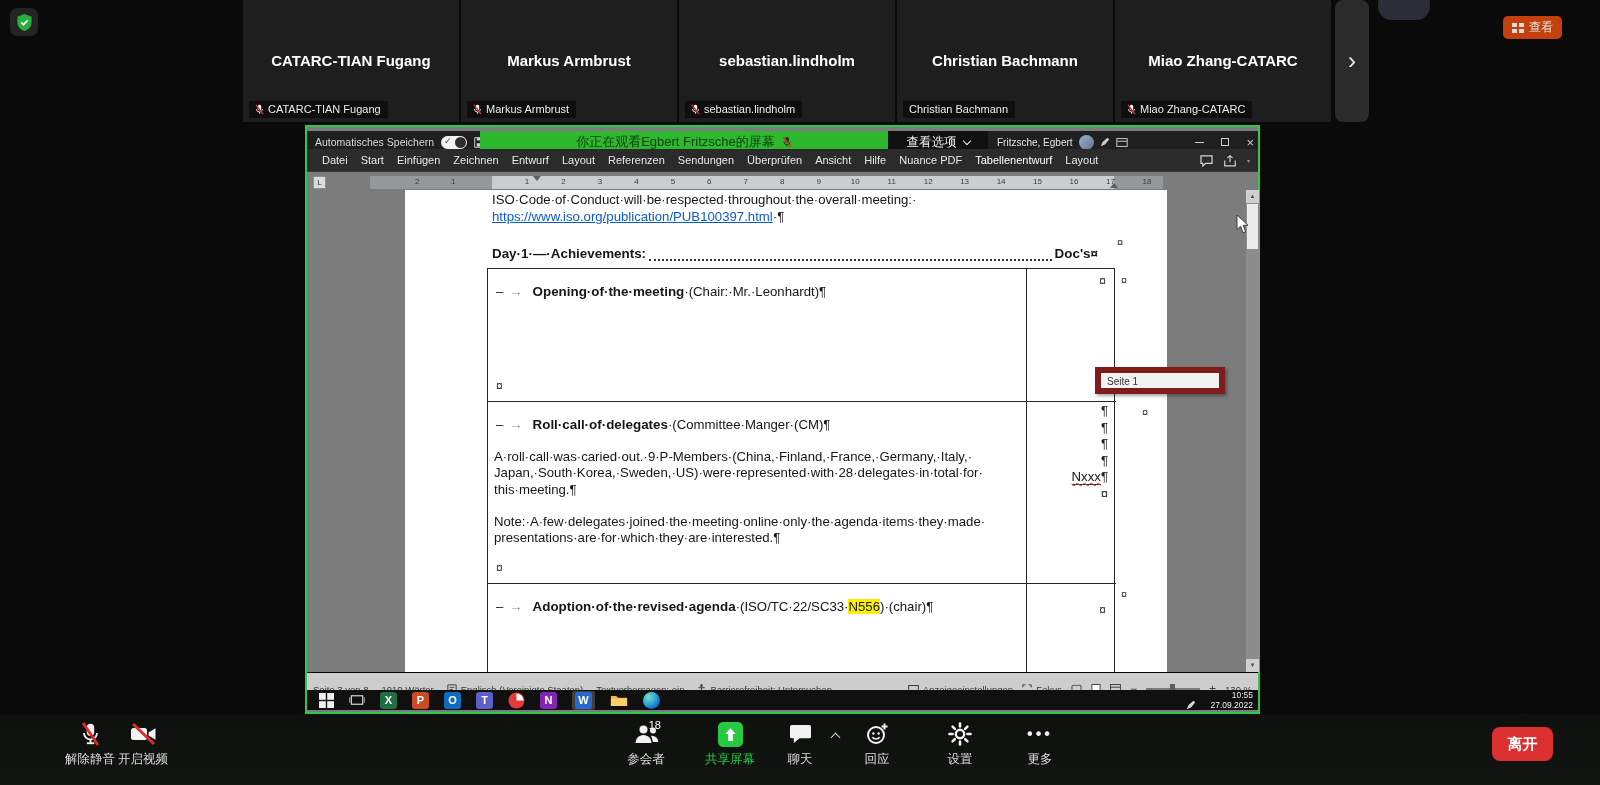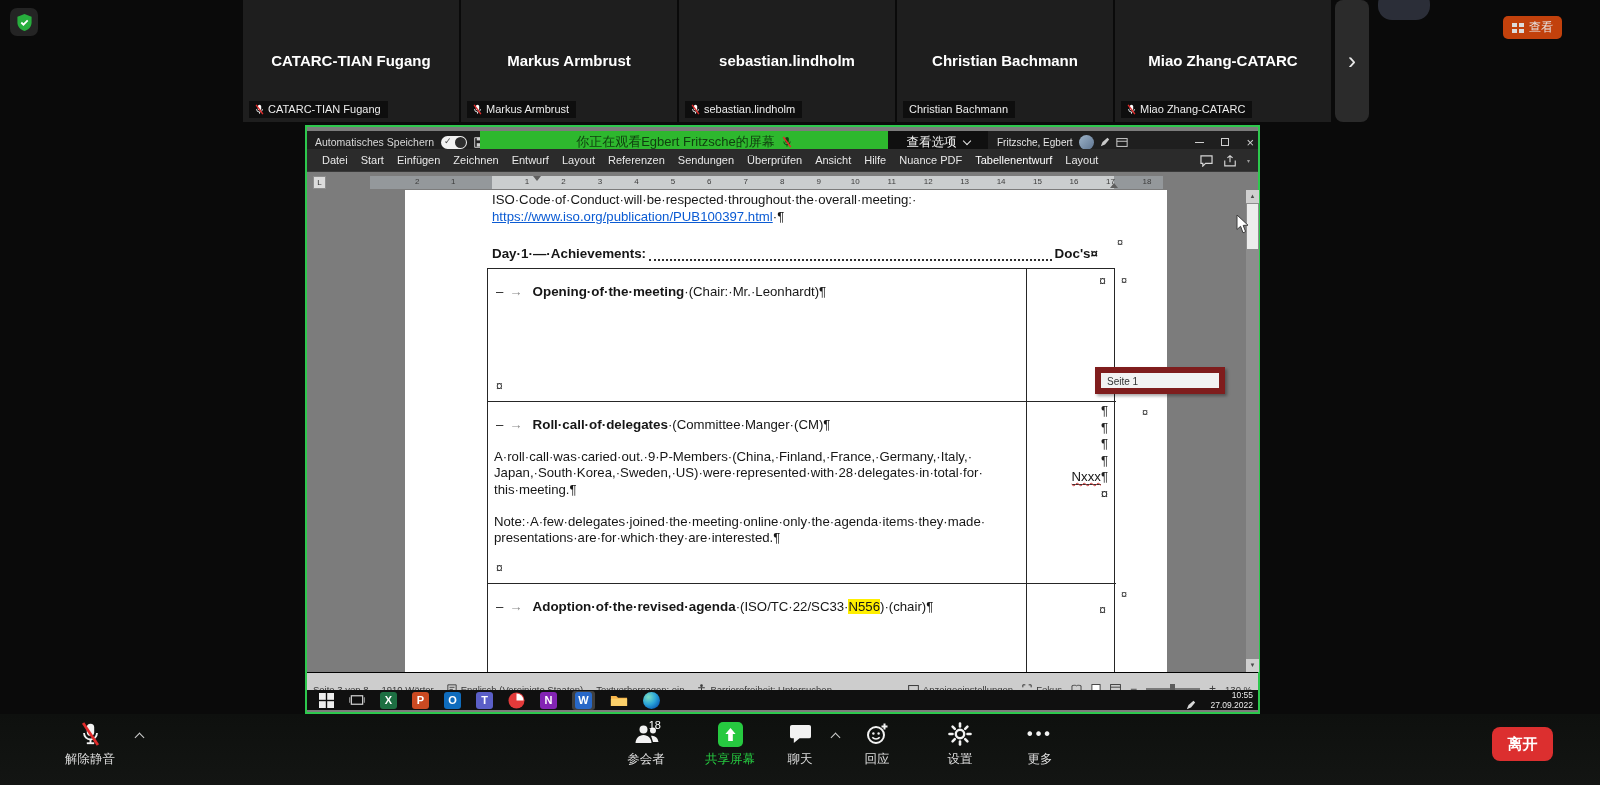--- a/index.html
+++ b/index.html
@@ -445,20 +445,30 @@
             <path d="M3 12a7 7 0 0 0 14 0" fill="none" stroke="#f2f2f2" stroke-width="2"></path>
             <line x1="10" y1="19" x2="10" y2="23" stroke="#f2f2f2" stroke-width="2"></line>
             <line x1="6" y1="23" x2="14" y2="23" stroke="#f2f2f2" stroke-width="2"></line>
             <line x1="2" y1="1" x2="18" y2="25" stroke="#e02b2b" stroke-width="3"></line>
           </svg>
       </span>
       <span class="zlabel">解除静音</span>
       <span class="chev-u" style="right:2px;top:14px;"></span>
     </button>
 
+    <button class="zbtn" style="left:98px;width:90px;">
+      <span class="zicon">
+        <svg width="27" height="24" viewBox="0 0 27 24">
+            <rect x="1" y="6" width="16" height="12" rx="2.5" fill="#f2f2f2"></rect>
+            <path d="M18.5 10.5l7-4.2v11.4l-7-4.2z" fill="#f2f2f2"></path>
+            <line x1="3" y1="2" x2="24" y2="22" stroke="#e02b2b" stroke-width="3"></line>
+          </svg>
+      </span>
+      <span class="zlabel">开启视频</span>
+    </button>
 
     <button class="zbtn" style="left:598px;width:96px;">
       <span class="zicon" style="position:relative;">
         <svg width="27" height="24" viewBox="0 0 26 24">
             <circle cx="10" cy="7.5" r="4" fill="#f2f2f2"></circle>
             <path d="M2 21c0-4.4 3.6-8 8-8s8 3.6 8 8z" fill="#f2f2f2"></path>
             <circle cx="19.5" cy="8.5" r="3" fill="#f2f2f2"></circle>
             <path d="M17.5 13.8a6.5 6.5 0 0 1 7.5 6.2h-5.5" fill="#f2f2f2"></path>
           </svg>
         <span class="pcount">18</span>

